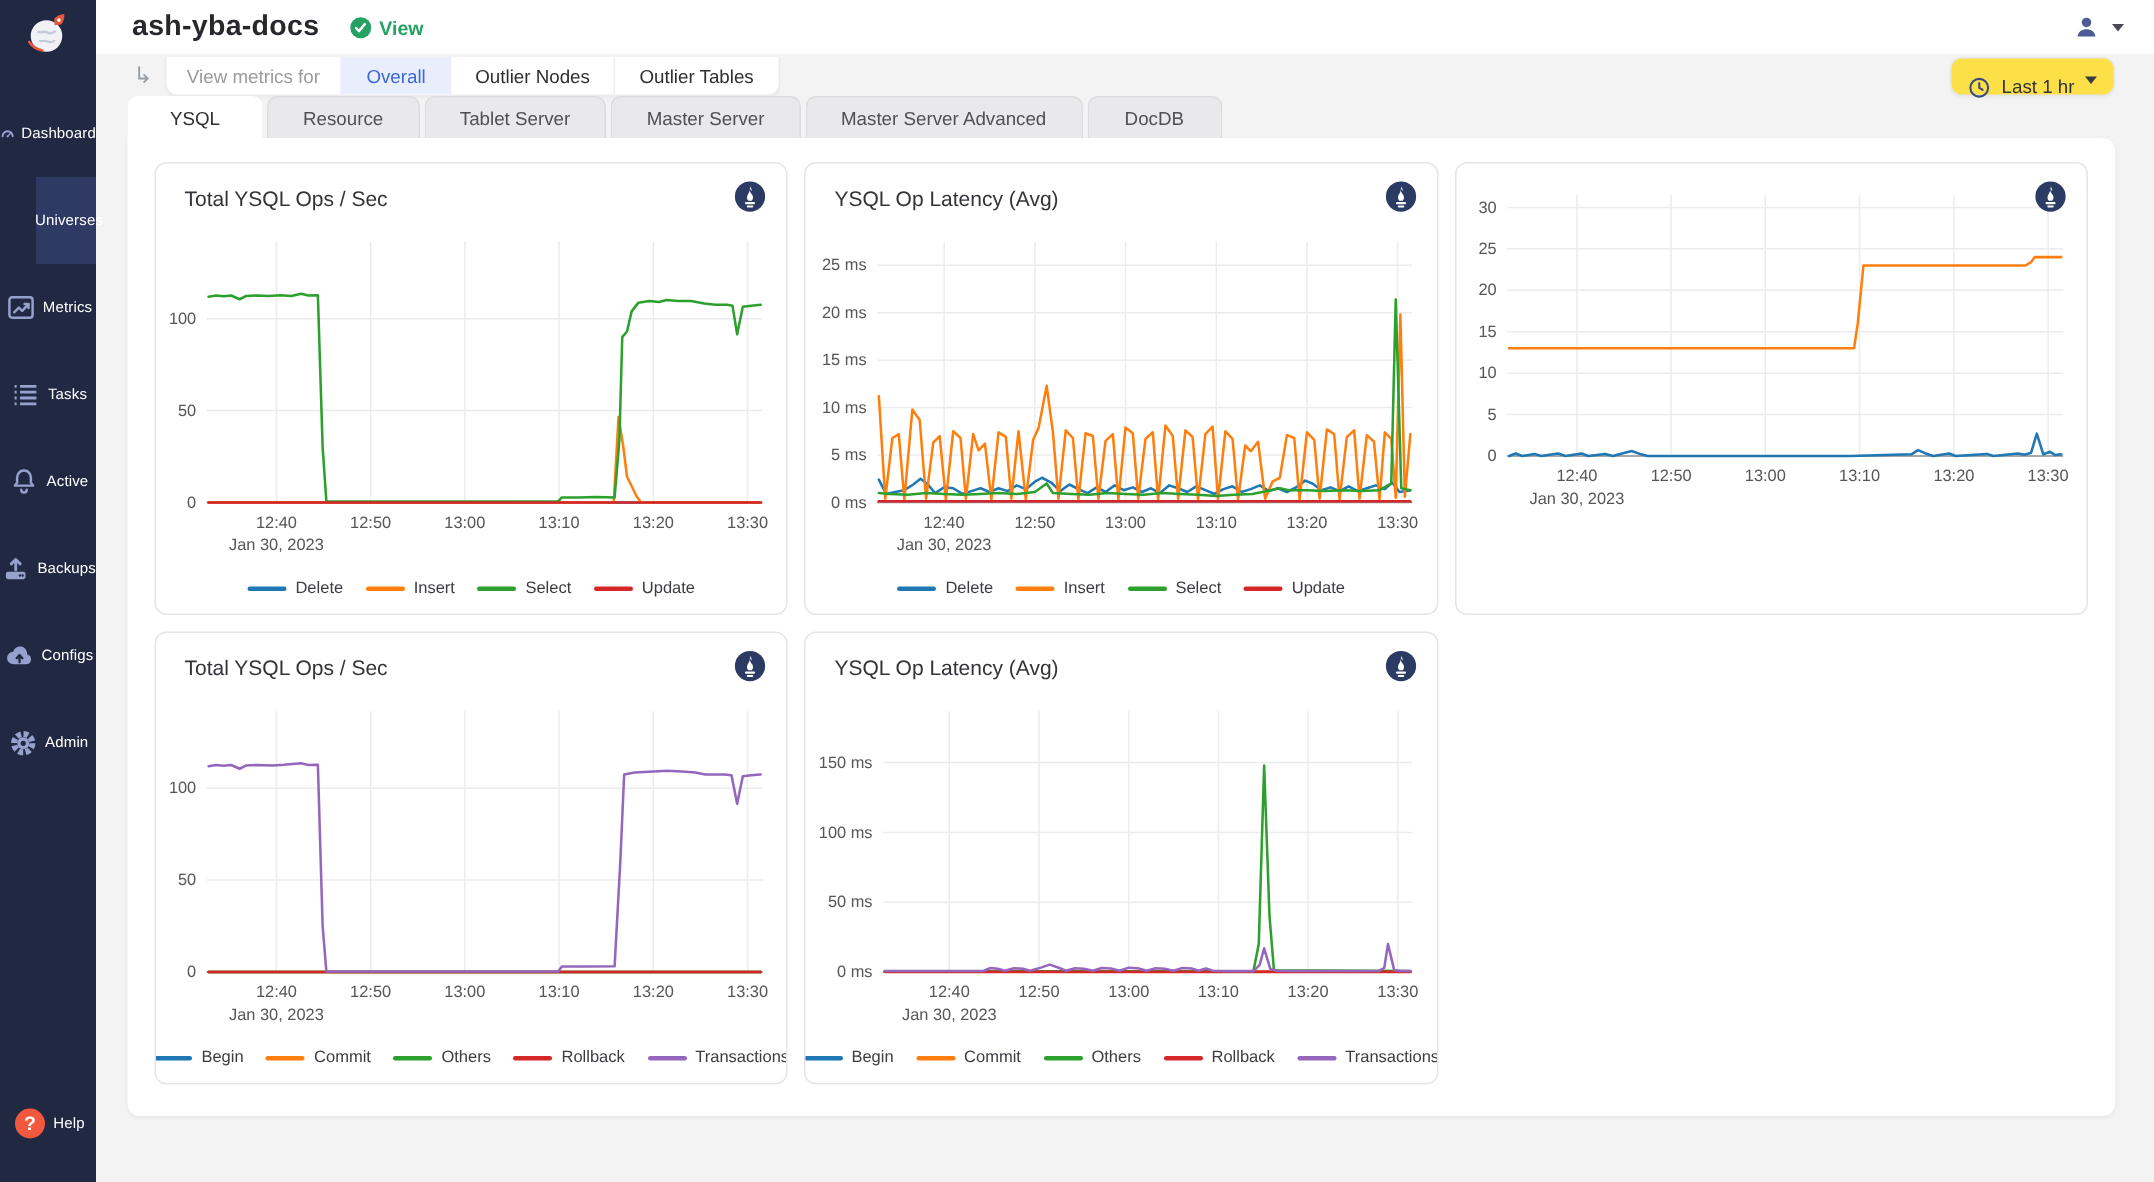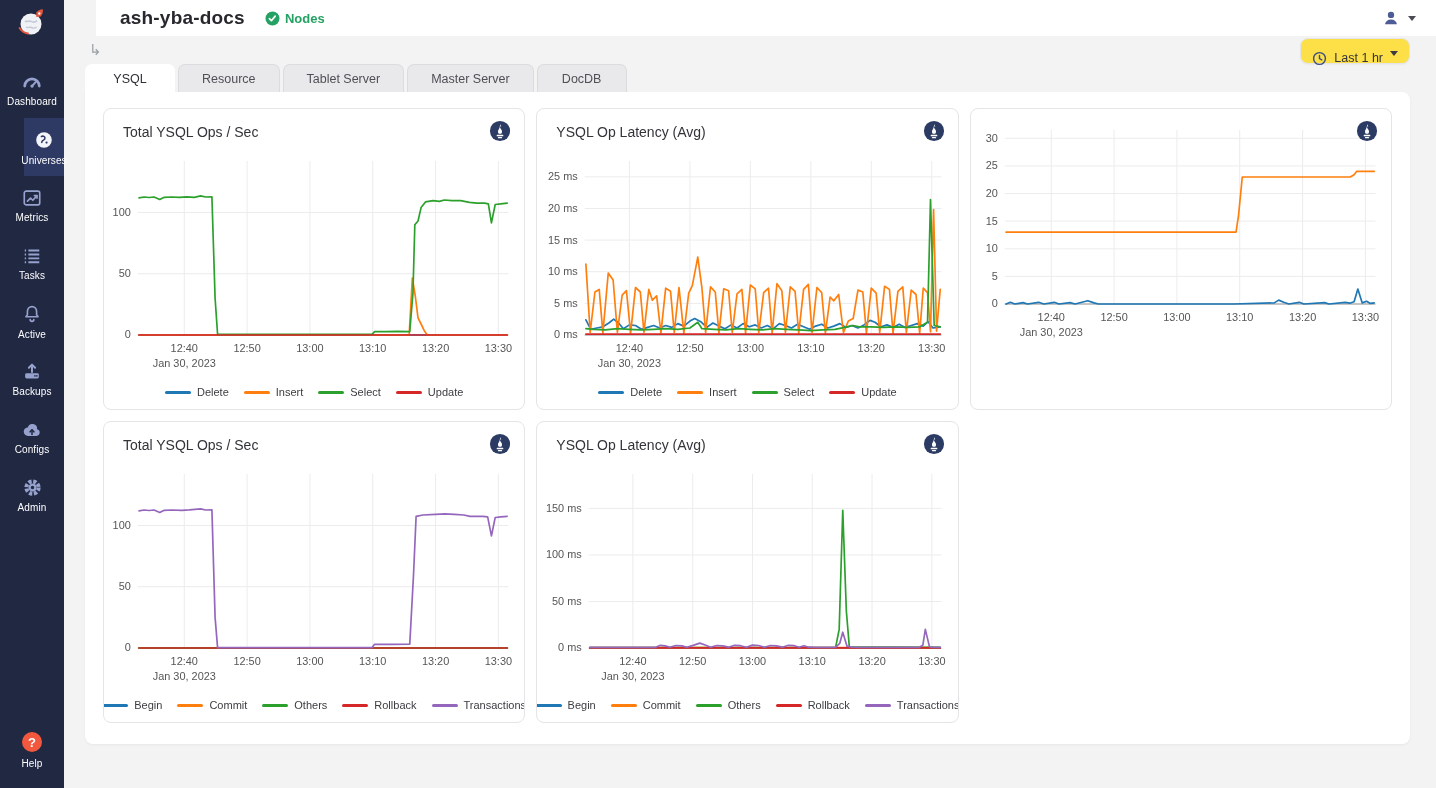--- a/index.html
+++ b/index.html
@@ -10,34 +10,34 @@
   }
   .app { display:flex; width:1436px; height:788px; }
 
   
   .sidebar {
     width:64px; flex-shrink:0; background:#212842; height:788px;
     display:flex; flex-direction:column; align-items:stretch;
   }
   .logo-box { height:46px; display:flex; align-items:center; justify-content:center; cursor:pointer; }
   .nav-item {
-    height:58px; display:flex; flex-direction:column; align-items:center;
+    height:58px; display:flex; flex-direction:row; align-items:center;
     justify-content:center; gap:4px; cursor:pointer;
   }
   .nav-item .lbl { font-size:10px; color:#ffffff; letter-spacing:.1px; }
   .nav-item.active { background:#2f3a64;margin-left:24px; }
   .nav-item svg { display:block; }
   .sidebar-spacer { flex:1; }
   .nav-item.help { margin-bottom:10px; }
 
   
   .main { flex:1; display:flex; flex-direction:column; height:788px; }
   .header {
     height:36px; background:#fff; display:flex; align-items:center;
-    padding:0 20px 0 24px; flex-shrink:0;margin-left:32px;
+    padding:0 20px 0 24px; flex-shrink:0;
   }
   .uni-title { font-size:19px; font-weight:bold; color:#27272d; letter-spacing:.2px; }
   .ready-badge { display:flex; align-items:center; gap:5px; margin-left:20px; }
   .ready-badge .txt { color:#25a163; font-size:13px; font-weight:bold; }
   .header-right { margin-left:auto; display:flex; align-items:center; gap:7px; cursor:pointer; }
   .caret { width:0; height:0; border-left:4px solid transparent; border-right:4px solid transparent; border-top:5px solid #4b4b55; }
 
   .content { flex:1; padding:2px 26px 0 21px; overflow:hidden; }
 
   
@@ -198,50 +198,57 @@
 
   <div class="main">
 
     <header class="header">
       <span class="uni-title">ash-yba-docs</span>
       <span class="ready-badge">
         <svg width="15" height="15" viewBox="0 0 15 15">
           <circle cx="7.5" cy="7.5" r="7" fill="#25a163"></circle>
           <path d="M4.4 7.7l2 2 3.8-4.6" fill="none" stroke="#fff" stroke-width="1.7" stroke-linecap="round" stroke-linejoin="round"></path>
         </svg>
-        <span class="txt">Nodes</span>
+        <span class="txt">View</span>
       </span>
       <div class="header-right">
         <svg width="20" height="20" viewBox="0 0 24 24">
           <circle cx="12" cy="8.3" r="3.8" fill="#4e5c95"></circle>
           <path d="M4.8 19.5c.7-3.7 3.5-5.7 7.2-5.7s6.5 2 7.2 5.7z" fill="#4e5c95"></path>
         </svg>
         <span class="caret"></span>
       </div>
     </header>
 
     <div class="content">
 
       <div class="toolbar-row">
         <span class="return-arrow">↳</span>
+        <div class="scope-group">
+          <span class="scope-label">View metrics for</span>
+          <span class="scope-tab selected">Overall</span>
+          <span class="scope-tab">Outlier Nodes</span>
+          <span class="scope-tab">Outlier Tables</span>
+        </div>
         <div class="time-pill">
           <svg width="15" height="15" viewBox="0 0 16 16">
             <circle cx="8" cy="8" r="6.3" fill="none" stroke="#3d4c80" stroke-width="1.5"></circle>
             <path d="M8 4.7V8l2.4 1.5" fill="none" stroke="#3d4c80" stroke-width="1.5" stroke-linecap="round"></path>
           </svg>
           <span class="txt">Last 1 hr</span>
           <span class="caret"></span>
         </div>
       </div>
 
       <div class="tabs-row">
         <div class="metric-tab active">YSQL</div>
         <div class="metric-tab">Resource</div>
         <div class="metric-tab">Tablet Server</div>
         <div class="metric-tab">Master Server</div>
+        <div class="metric-tab">Master Server Advanced</div>
         <div class="metric-tab">DocDB</div>
       </div>
 
       <div class="charts-panel">
         <div class="charts-grid" id="charts-grid">
             <div class="chart-card">
               <div class="chart-title">Total YSQL Ops / Sec</div>
               <span class="prom-btn">
   <svg width="22" height="22" viewBox="0 0 24 24">
     <circle cx="12" cy="12" r="11" fill="#2c3b63"></circle>

